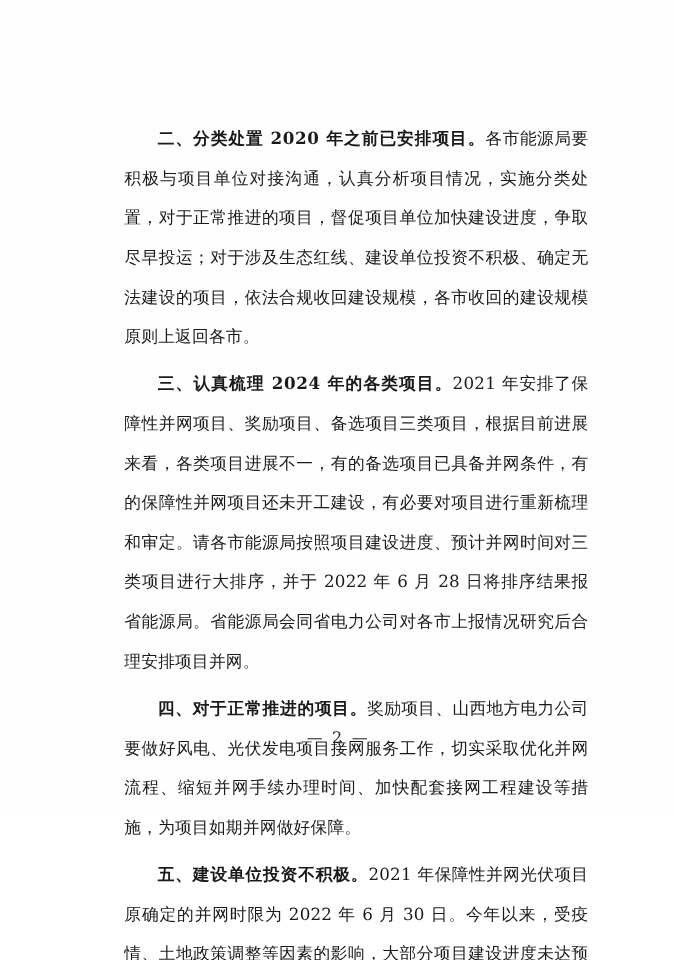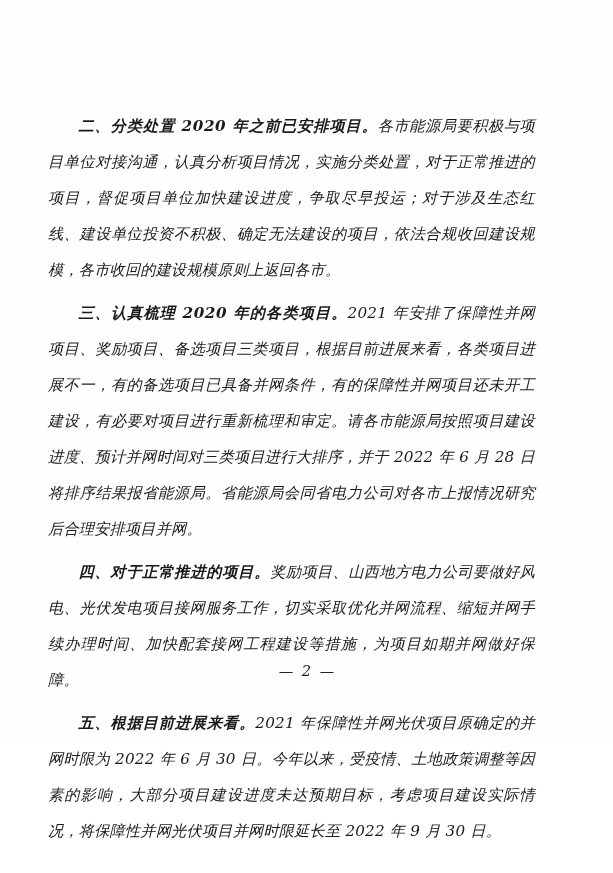--- a/index.html
+++ b/index.html
@@ -12,23 +12,22 @@
     background: #ffffff;
     font-family: "DejaVu Serif", "Liberation Serif", serif;
     color: #1a1a1a;
     overflow: hidden;
   }
   .page {
     position: relative;
     width: 613px;
     height: 741px;
     box-sizing: border-box;
-    padding: 108px 78px 0 48px;
+    padding: 108px 78px 0 113px;
     background: #fefefe;
-    font-style: italic;
   }
   .doc-body {
     font-size: 15.2px;
     line-height: 36px;
     text-align: justify;
     text-justify: inter-ideograph;
     letter-spacing: 0.2px;
   }
   .para {
     margin: 0 0 7px 0;
@@ -59,29 +58,29 @@
 <body>
 
 <div class="page">
   <div class="doc-body">
 
     <p class="para">
       <span class="lead">二、分类处置 2020 年之前已安排项目。</span><span>各市能源局要积极与项目单位对接沟通，认真分析项目情况，实施分类处置，对于正常推进的项目，督促项目单位加快建设进度，争取尽早投运；对于涉及生态红线、建设单位投资不积极、确定无法建设的项目，依法合规收回建设规模，各市收回的建设规模原则上返回各市。</span>
     </p>
 
     <p class="para">
-      <span class="lead">三、认真梳理 2020 年的各类项目。</span><span>2021 年安排了保障性并网项目、奖励项目、备选项目三类项目，根据目前进展来看，各类项目进展不一，有的备选项目已具备并网条件，有的保障性并网项目还未开工建设，有必要对项目进行重新梳理和审定。请各市能源局按照项目建设进度、预计并网时间对三类项目进行大排序，并于 2022 年 6 月 28 日将排序结果报省能源局。省能源局会同省电力公司对各市上报情况研究后合理安排项目并网。</span>
+      <span class="lead">三、认真梳理 2024 年的各类项目。</span><span>2021 年安排了保障性并网项目、奖励项目、备选项目三类项目，根据目前进展来看，各类项目进展不一，有的备选项目已具备并网条件，有的保障性并网项目还未开工建设，有必要对项目进行重新梳理和审定。请各市能源局按照项目建设进度、预计并网时间对三类项目进行大排序，并于 2022 年 6 月 28 日将排序结果报省能源局。省能源局会同省电力公司对各市上报情况研究后合理安排项目并网。</span>
     </p>
 
     <p class="para">
       <span class="lead">四、对于正常推进的项目。</span><span>奖励项目、山西地方电力公司要做好风电、光伏发电项目接网服务工作，切实采取优化并网流程、缩短并网手续办理时间、加快配套接网工程建设等措施，为项目如期并网做好保障。</span>
     </p>
 
     <p class="para">
-      <span class="lead">五、根据目前进展来看。</span><span>2021 年保障性并网光伏项目原确定的并网时限为 2022 年 6 月 30 日。今年以来，受疫情、土地政策调整等因素的影响，大部分项目建设进度未达预期目标，考虑项目建设实际情况，将保障性并网光伏项目并网时限延长至 2022 年 9 月 30 日。</span>
+      <span class="lead">五、建设单位投资不积极。</span><span>2021 年保障性并网光伏项目原确定的并网时限为 2022 年 6 月 30 日。今年以来，受疫情、土地政策调整等因素的影响，大部分项目建设进度未达预期目标，考虑项目建设实际情况，将保障性并网光伏项目并网时限延长至 2022 年 9 月 30 日。</span>
     </p>
 
   </div>
 
   <div class="footer">
     <span class="page-num-wrap">— 2 —</span>
   </div>
 </div>
 
 </body></html>

